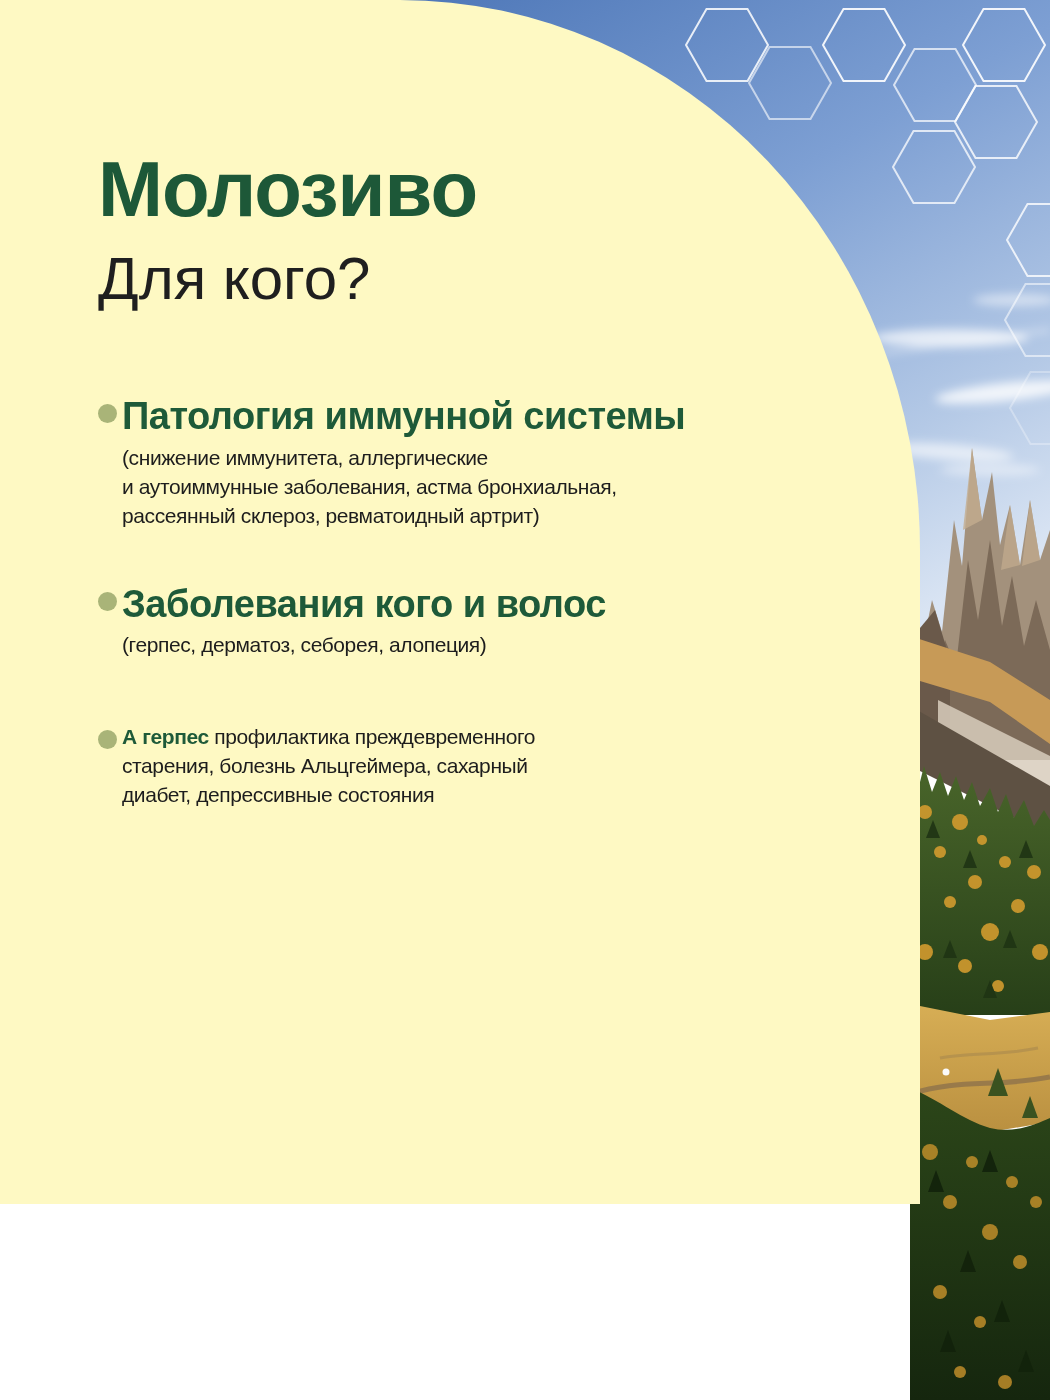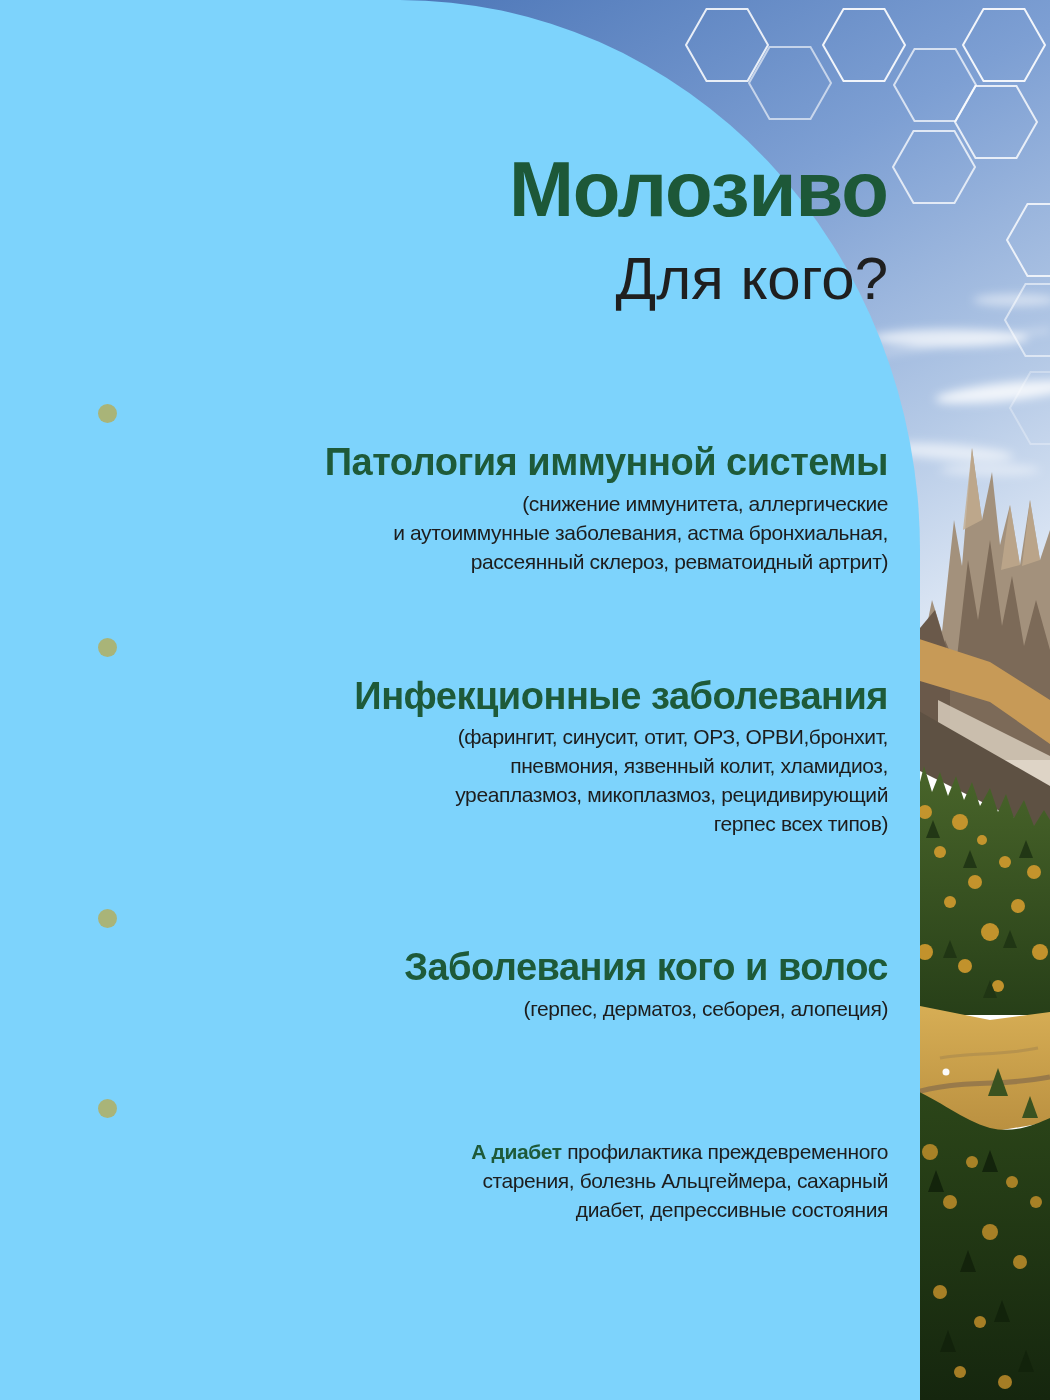--- a/index.html
+++ b/index.html
@@ -5,34 +5,34 @@
   html,body{margin:0;padding:0;background:#e8e8e8;}
   .canvas{
     position:relative; width:1050px; height:1400px; overflow:hidden;
     background:#ffffff; font-family:"Liberation Sans", sans-serif;
   }
   
   .photo{position:absolute; left:350px; top:0; width:700px; height:1400px;}
   .photo svg{display:block; width:700px; height:1400px;}
   
   .panel{
-    position:absolute; left:0; top:0; width:920px; height:1400px;
-    background:#7dd3fc; border-top-right-radius:520px 550px;text-align:right;
+    position:absolute; left:0; top:0; width:920px; height:1204px;
+    background:#fef9c3; border-top-right-radius:520px 550px;
   }
   .content{position:absolute; left:98px; top:150px; width:790px;}
   .title{
     margin:0; font-size:78px; font-weight:700; line-height:1.0;
     letter-spacing:-1px; color:#1d5838;
   }
   .subtitle{
     margin-top:16px; font-size:60px; font-weight:400; line-height:1.15;
     color:#1f1f1f;
   }
   .sections{margin-top:82px;}
-  .section{display:flex; gap:18px;flex-direction:column;}
+  .section{display:flex; gap:5px;}
   .section:nth-child(1){margin-bottom:52px;}
   .section:nth-child(2){margin-bottom:61px;}
   .section:nth-child(3){margin-bottom:66px;}
   .section:nth-child(4){margin-bottom:56px;}
   .dot{
     flex:none; width:19px; height:19px; margin-top:9px;
     border-radius:50%; background:#a9b478;
   }
   .sec-body{max-width:790px;}
   .sec-heading{
@@ -188,44 +188,34 @@
         <div class="section">
           <span class="dot"></span>
           <div class="sec-body">
             <div class="sec-heading">Патология иммунной системы</div>
             <div class="sec-details">(снижение иммунитета, аллергические
 и аутоиммунные заболевания, астма  бронхиальная,
 рассеянный склероз, ревматоидный артрит)</div>
           </div>
         </div>
 
-        <div class="section">
-          <span class="dot"></span>
-          <div class="sec-body">
-            <div class="sec-heading">Инфекционные заболевания</div>
-            <div class="sec-details">(фарингит, синусит, отит, ОРЗ, ОРВИ,бронхит,
-пневмония, язвенный колит, хламидиоз,
-уреаплазмоз, микоплазмоз, рецидивирующий
-герпес всех типов)</div>
-          </div>
-        </div>
 
 
         <div class="section">
           <span class="dot"></span>
           <div class="sec-body">
             <div class="sec-heading">Заболевания кого и волос</div>
             <div class="sec-details">(герпес, дерматоз, себорея, алопеция)</div>
           </div>
         </div>
 
         <div class="section">
           <span class="dot"></span>
           <div class="sec-body">
-            <p class="sec-details s5"><b class="lead">А диабет</b> <span>профилактика преждевременного
+            <p class="sec-details s5"><b class="lead">А герпес</b> <span>профилактика преждевременного
 старения, болезнь Альцгеймера, сахарный
 диабет, депрессивные состояния</span></p>
           </div>
         </div>
 
       </div>
     </div>
   </div>
 
 </div>

